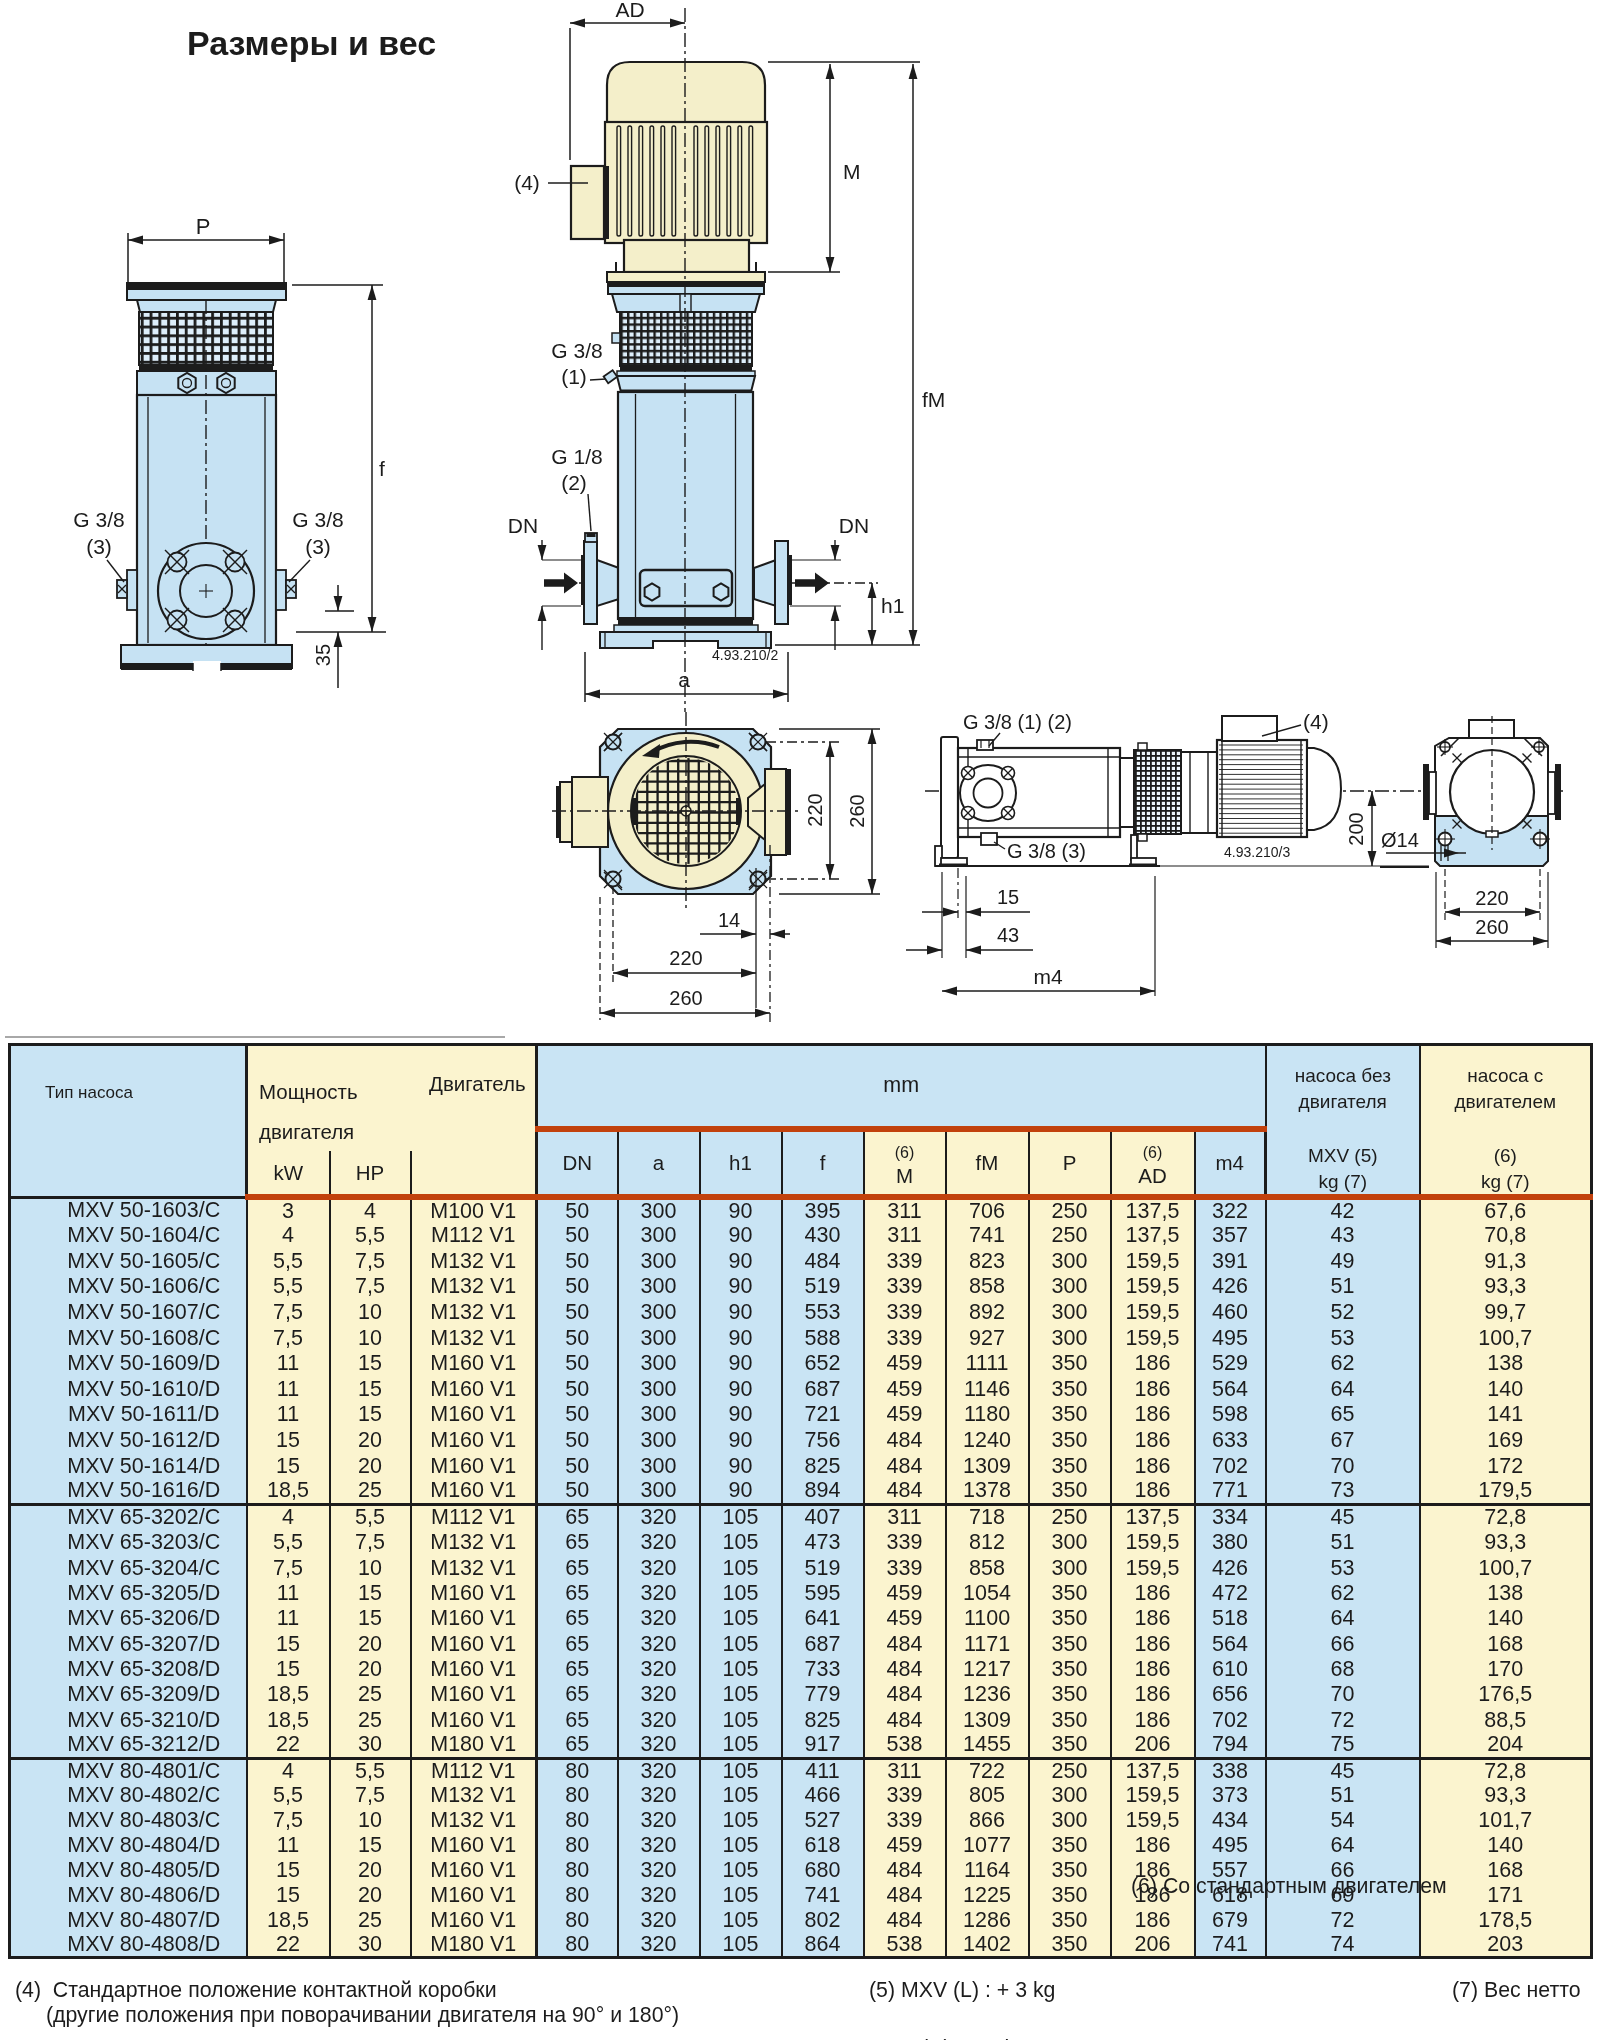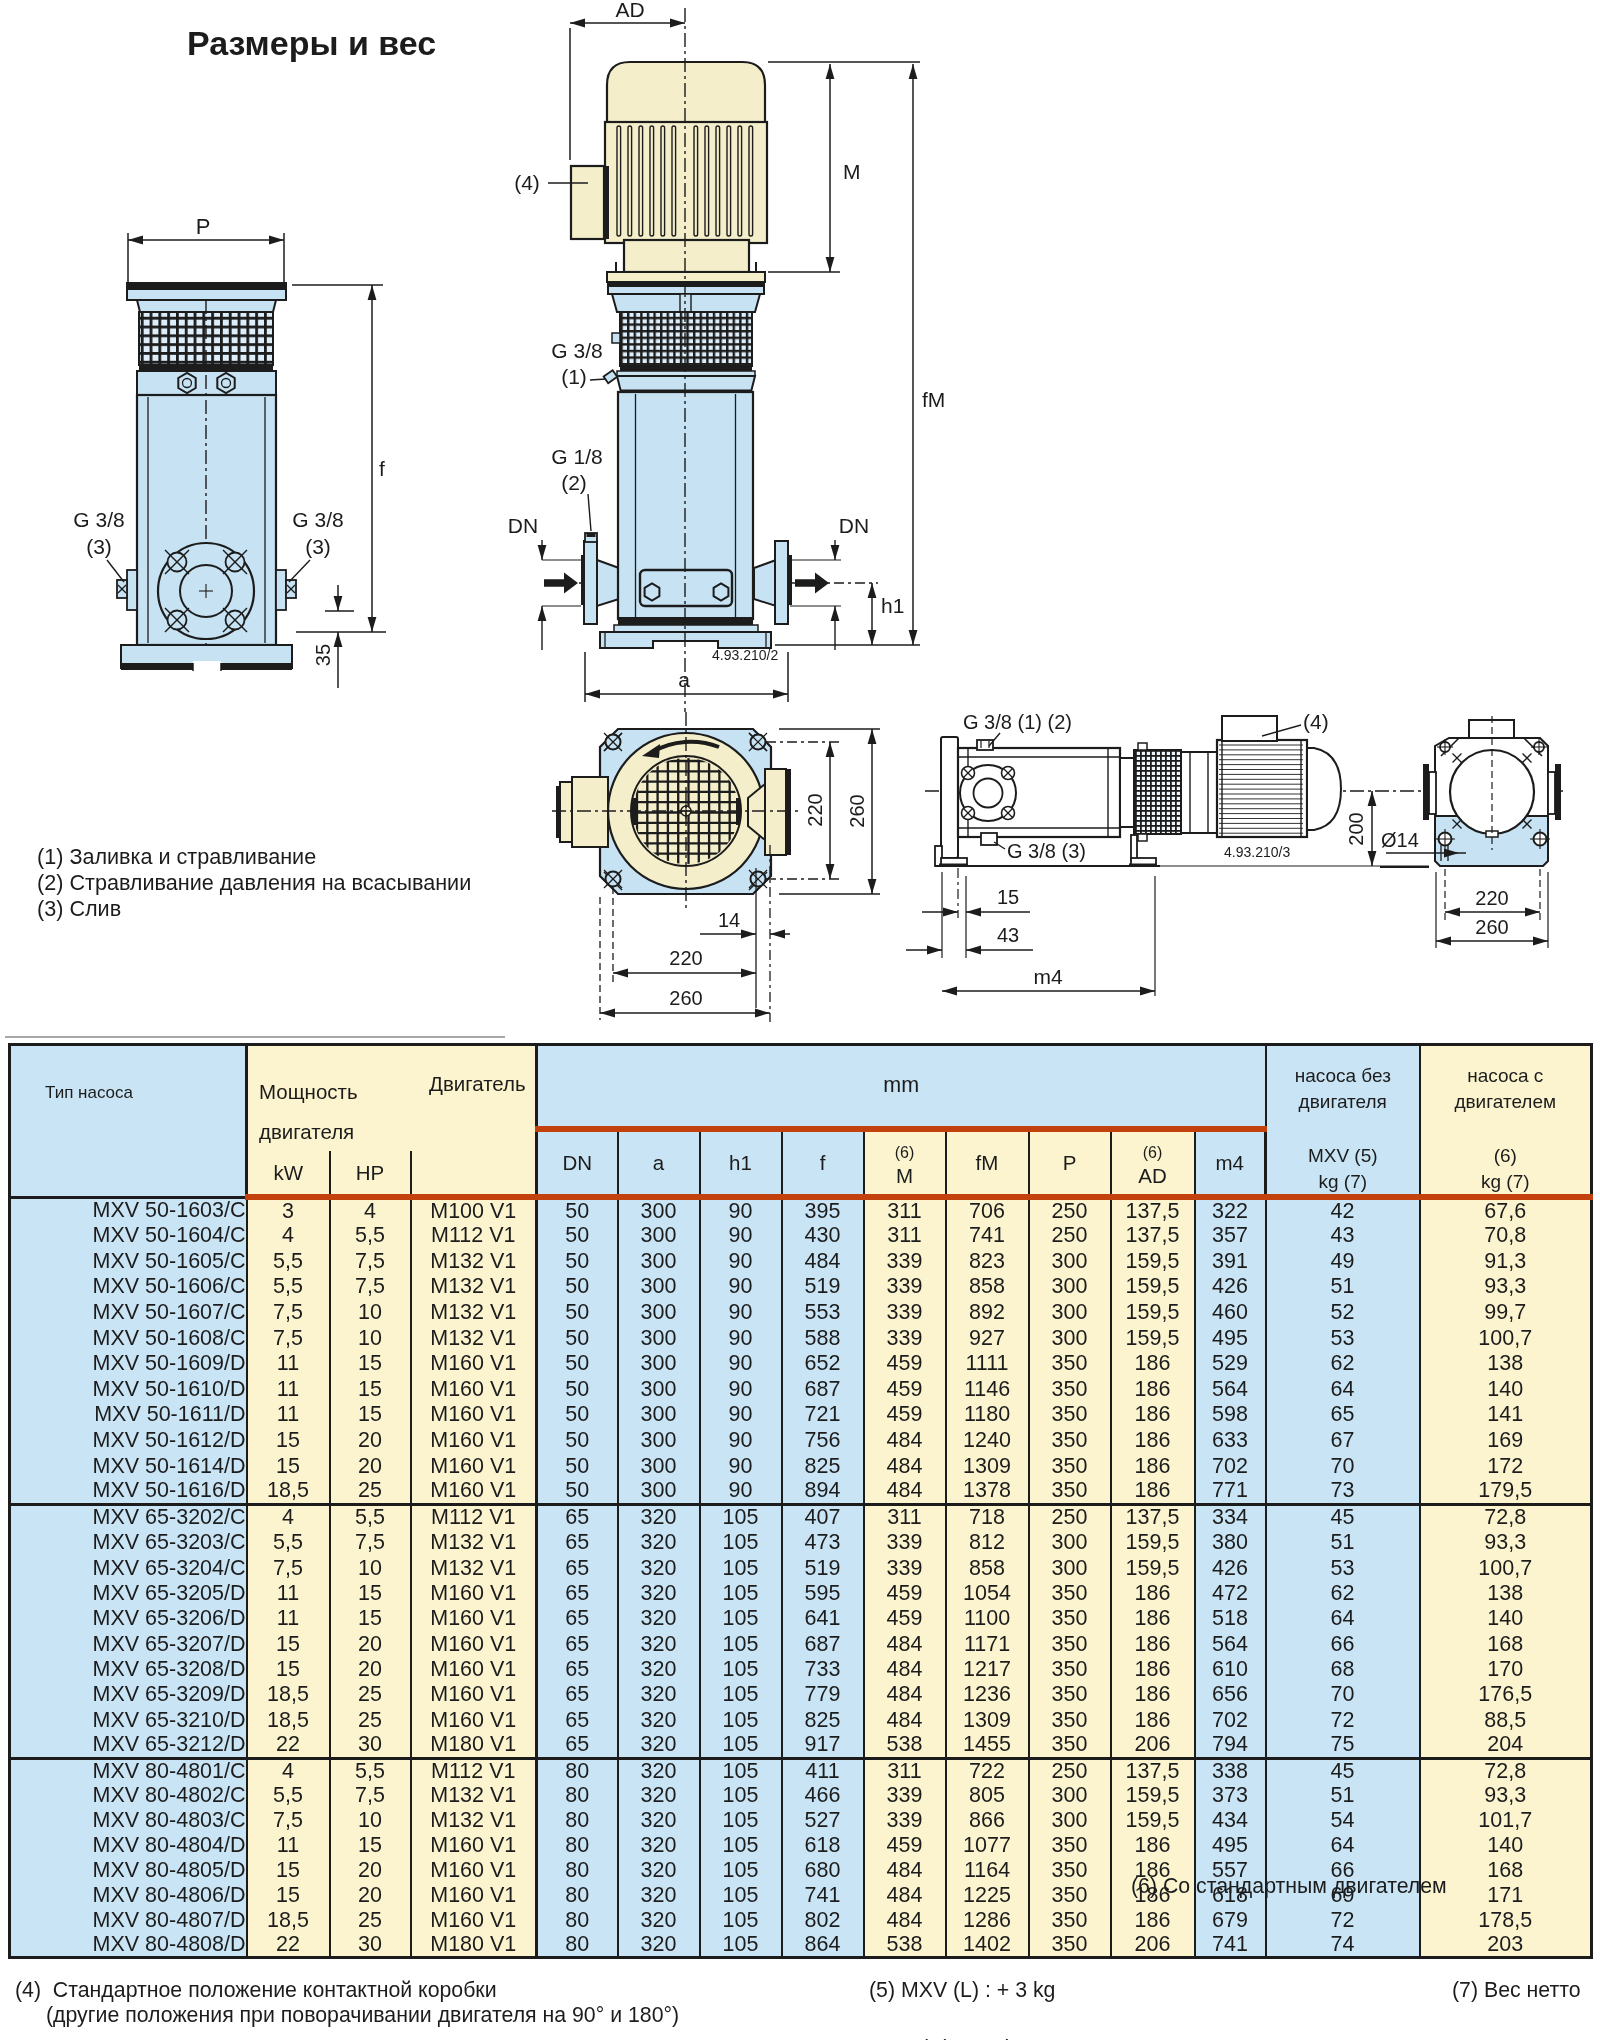--- a/index.html
+++ b/index.html
@@ -7,21 +7,21 @@
 #notes{position:absolute;left:37px;top:844px;font-size:21.6px;line-height:26px;}
 #grayline{position:absolute;left:5px;top:1036px;width:500px;height:1.5px;background:#a8a8a8;}
 svg{position:absolute;left:0;top:0;}
 #t{position:absolute;left:8px;top:1043px;border-collapse:collapse;table-layout:fixed;
    font-size:21.5px;text-align:center;}
 #t td{border-left:2px solid #1c1c1c;border-right:2px solid #1c1c1c;padding:0;vertical-align:middle;overflow:hidden;line-height:23px;}
 #t td.hc{border-top:2px solid #1c1c1c;border-bottom:6px solid #c2410c;}
 #t{border:3px solid #1c1c1c;}
 #t td.b{background:#c9e4f4;}
 #t td.y{background:#fbf4cf;}
-#t td.type{text-align:right;padding-left:31px;}
+#t td.type{text-align:center;padding-left:31px;}
 #t td.dv{border-right:3px solid #1c1c1c;}
 #t tr.gtop td{border-top:3px solid #1c1c1c !important;}
 #t td.hc{font-size:20.5px;}
 #t td#tn{text-align:left;padding-left:34px;vertical-align:top;padding-top:35px;font-size:17px;
     border-right:3px solid #1c1c1c;border-bottom:none;}
 #t td#pw{position:relative;border-right:3px solid #1c1c1c;border-bottom:none;}
 #pw1{position:absolute;left:11px;top:26px;text-align:left;line-height:40px;}
 #pw2{position:absolute;left:181px;top:26px;}
 #t td#mm{font-size:21.5px;}
 .sub{vertical-align:bottom;padding-bottom:2px;line-height:26px;}
@@ -448,21 +448,20 @@
       <path transform="translate(1445 912) rotate(180)" d="M0 0 L-15 -4.4 L-15 4.4 Z" fill="#1c1c1c"></path>
       <path transform="translate(1540 912) rotate(0)" d="M0 0 L-15 -4.4 L-15 4.4 Z" fill="#1c1c1c"></path>
       <text x="1492" y="905" font-size="20" text-anchor="middle" font-weight="normal" fill="#1c1c1c">220</text>
       <line x1="1436" y1="872" x2="1436" y2="948" stroke="#1c1c1c" stroke-width="1.2"></line>
       <line x1="1548" y1="872" x2="1548" y2="948" stroke="#1c1c1c" stroke-width="1.2"></line>
       <line x1="1436" y1="941" x2="1548" y2="941" stroke="#1c1c1c" stroke-width="1.5"></line>
       <path transform="translate(1436 941) rotate(180)" d="M0 0 L-15 -4.4 L-15 4.4 Z" fill="#1c1c1c"></path>
       <path transform="translate(1548 941) rotate(0)" d="M0 0 L-15 -4.4 L-15 4.4 Z" fill="#1c1c1c"></path>
       <text x="1492" y="934" font-size="20" text-anchor="middle" font-weight="normal" fill="#1c1c1c">260</text>
     </svg>
-<div id="notes">(1) Заливка и стравливание<br>(2) Стравливание давления на всасывании<br>(3) Слив</div>
 <div id="grayline"></div>
 <table id="t">
 <colgroup>
         <col style="width:237px">
         <col style="width:83px">
         <col style="width:81px">
         <col style="width:126px">
         <col style="width:81px">
         <col style="width:82px">
         <col style="width:82px">

